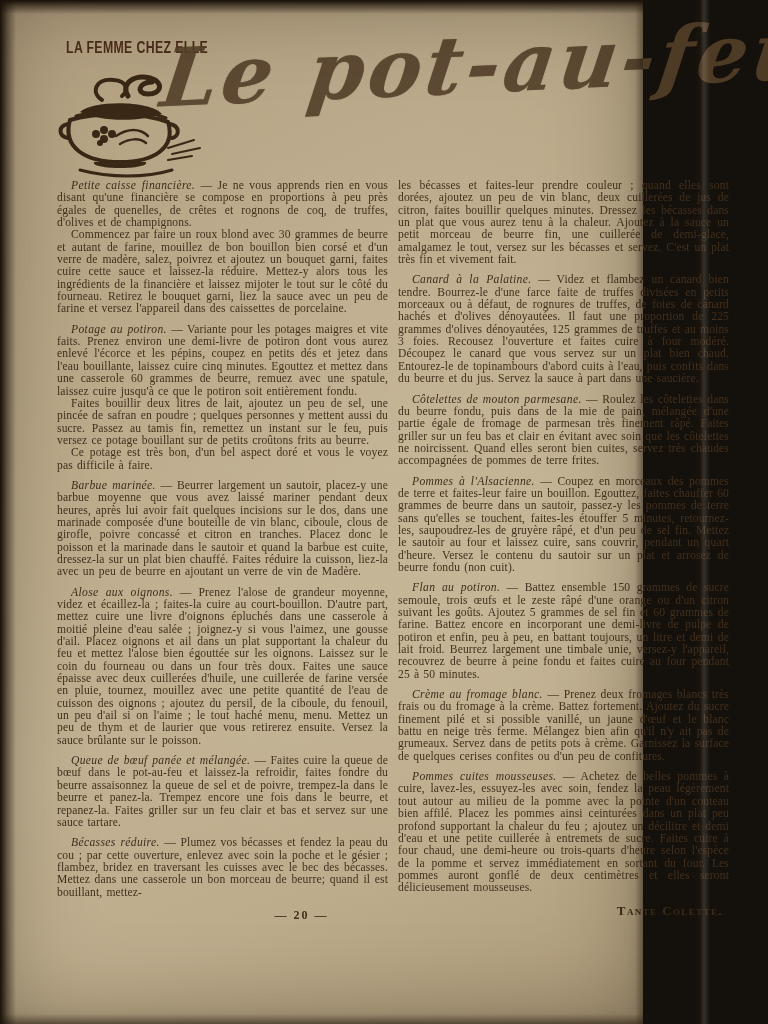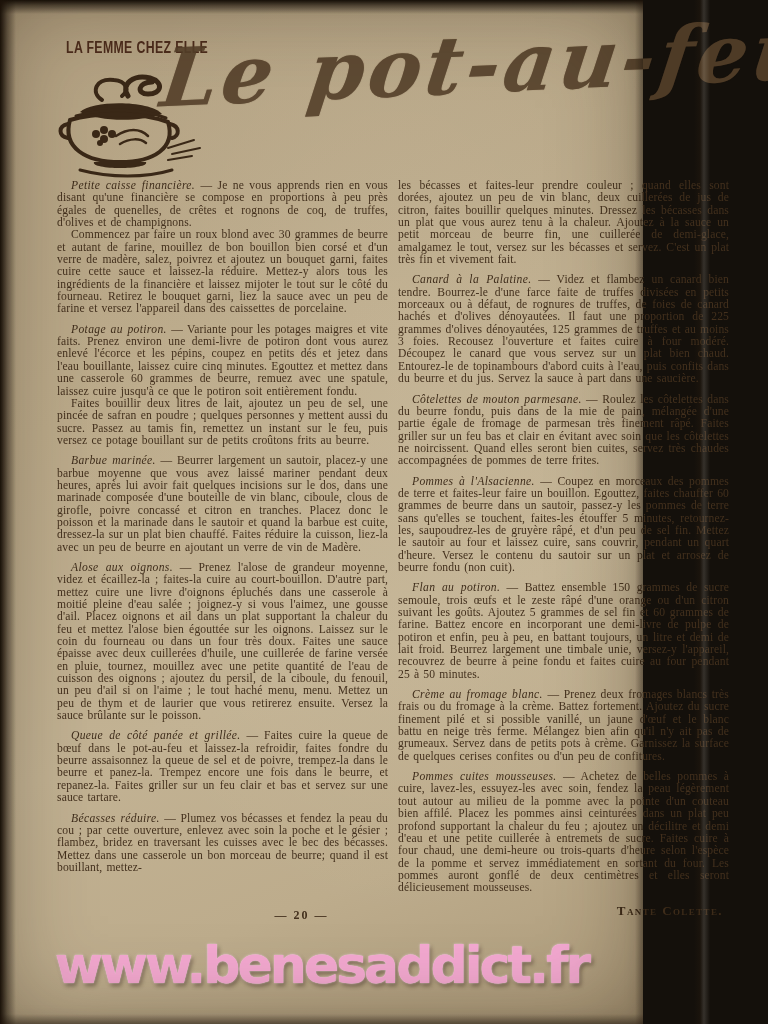--- a/index.html
+++ b/index.html
@@ -121,29 +121,30 @@
   <div class="columns">
     <div class="col left">
       <div>
           <div class="recipe">
             <p class="para"><em class="lead">Petite caisse financière.</em> — Je ne vous apprends rien en vous disant qu'une financière se compose en proportions à peu près égales de quenelles, de crêtes et rognons de coq, de truffes, d'olives et de champignons.</p>
             <p class="para">Commencez par faire un roux blond avec 30 grammes de beurre et autant de farine, mouillez de bon bouillon bien corsé et d'un verre de madère, salez, poivrez et ajoutez un bouquet garni, faites cuire cette sauce et laissez-la réduire. Mettez-y alors tous les ingrédients de la financière et laissez mijoter le tout sur le côté du fourneau. Retirez le bouquet garni, liez la sauce avec un peu de farine et versez l'appareil dans des caissettes de porcelaine.</p>
           </div>
           <div class="recipe">
             <p class="para"><em class="lead">Potage au potiron.</em> — Variante pour les potages maigres et vite faits. Prenez environ une demi-livre de potiron dont vous aurez enlevé l'écorce et les pépins, coupez en petits dés et jetez dans l'eau bouillante, laissez cuire cinq minutes. Egouttez et mettez dans une casserole 60 grammes de beurre, remuez avec une spatule, laissez cuire jusqu'à ce que le potiron soit entièrement fondu.</p>
             <p class="para">Faites bouillir deux litres de lait, ajoutez un peu de sel, une pincée de safran en poudre ; quelques personnes y mettent aussi du sucre. Passez au tamis fin, remettez un instant sur le feu, puis versez ce potage bouillant sur de petits croûtons frits au beurre.</p>
+            <p class="para">Ce potage est très bon, d'un bel aspect doré et vous le voyez pas difficile à faire.</p>
           </div>
           <div class="recipe">
             <p class="para"><em class="lead">Barbue marinée.</em> — Beurrer largement un sautoir, placez-y une barbue moyenne que vous avez laissé mariner pendant deux heures, après lui avoir fait quelques incisions sur le dos, dans une marinade composée d'une bouteille de vin blanc, ciboule, clous de girofle, poivre concassé et citron en tranches. Placez donc le poisson et la marinade dans le sautoir et quand la barbue est cuite, dressez-la sur un plat bien chauffé. Faites réduire la cuisson, liez-la avec un peu de beurre en ajoutant un verre de vin de Madère.</p>
           </div>
           <div class="recipe">
             <p class="para"><em class="lead">Alose aux oignons.</em> — Prenez l'alose de grandeur moyenne, videz et écaillez-la ; faites-la cuire au court-bouillon. D'autre part, mettez cuire une livre d'oignons épluchés dans une casserole à moitié pleine d'eau salée ; joignez-y si vous l'aimez, une gousse d'ail. Placez oignons et ail dans un plat supportant la chaleur du feu et mettez l'alose bien égouttée sur les oignons. Laissez sur le coin du fourneau ou dans un four très doux. Faites une sauce épaisse avec deux cuillerées d'huile, une cuillerée de farine versée en pluie, tournez, mouillez avec une petite quantité de l'eau de cuisson des oignons ; ajoutez du persil, de la ciboule, du fenouil, un peu d'ail si on l'aime ; le tout haché menu, menu. Mettez un peu de thym et de laurier que vous retirerez ensuite. Versez la sauce brûlante sur le poisson.</p>
           </div>
           <div class="recipe">
-            <p class="para"><em class="lead">Queue de côté panée et grillée.</em> — Faites cuire la queue de bœuf dans le pot-au-feu et laissez-la refroidir, faites fondre du beurre assaisonnez la queue de sel et de poivre, trempez-la dans le beurre et panez-la. Trempez encore une fois dans le beurre, et repanez-la. Faites griller sur un feu clair et bas et servez sur une sauce tartare.</p>
+            <p class="para"><em class="lead">Queue de bœuf panée et mélangée.</em> — Faites cuire la queue de bœuf dans le pot-au-feu et laissez-la refroidir, faites fondre du beurre assaisonnez la queue de sel et de poivre, trempez-la dans le beurre et panez-la. Trempez encore une fois dans le beurre, et repanez-la. Faites griller sur un feu clair et bas et servez sur une sauce tartare.</p>
           </div>
           <div class="recipe">
             <p class="para"><em class="lead">Bécasses réduire.</em> — Plumez vos bécasses et fendez la peau du cou ; par cette ouverture, enlevez avec soin la poche et le gésier ; flambez, bridez en traversant les cuisses avec le bec des bécasses. Mettez dans une casserole un bon morceau de beurre; quand il est bouillant, mettez-</p>
           </div>
         </div>
     </div>
     <div class="col right">
       <div>
           <div class="recipe">
             <p class="para cont">les bécasses et faites-leur prendre couleur ; quand elles sont dorées, ajoutez un peu de vin blanc, deux cuillerées de jus de citron, faites bouillir quelques minutes. Dressez les bécasses dans un plat que vous aurez tenu à la chaleur. Ajoutez à la sauce un petit morceau de beurre fin, une cuillerée de demi-glace, amalgamez le tout, versez sur les bécasses et servez. C'est un plat très fin et vivement fait.</p>
@@ -166,20 +167,19 @@
           <div class="recipe">
             <p class="para"><em class="lead">Pommes cuites mousseuses.</em> — Achetez de belles pommes à cuire, lavez-les, essuyez-les avec soin, fendez la peau légèrement tout autour au milieu de la pomme avec la pointe d'un couteau bien affilé. Placez les pommes ainsi ceinturées dans un plat peu profond supportant la chaleur du feu ; ajoutez un décilitre et demi d'eau et une petite cuillerée à entremets de sucre. Faites cuire à four chaud, une demi-heure ou trois-quarts d'heure selon l'espèce de la pomme et servez immédiatement en sortant du four. Les pommes auront gonflé de deux centimètres et elles seront délicieusement mousseuses.</p>
           </div>
         </div>
       <div class="signature">Tante Colette.</div>
     </div>
   </div>
 
   <div class="page-number">— 20 —</div>
 
-  <div class="watermark">www.benesaddict.fr</div>
 
   <div class="fold"></div>
   <div class="edge-top"></div>
   <div class="edge-left"></div>
   <div class="edge-right"></div>
   <div class="edge-bottom"></div>
 </div>
 
 </body></html>

